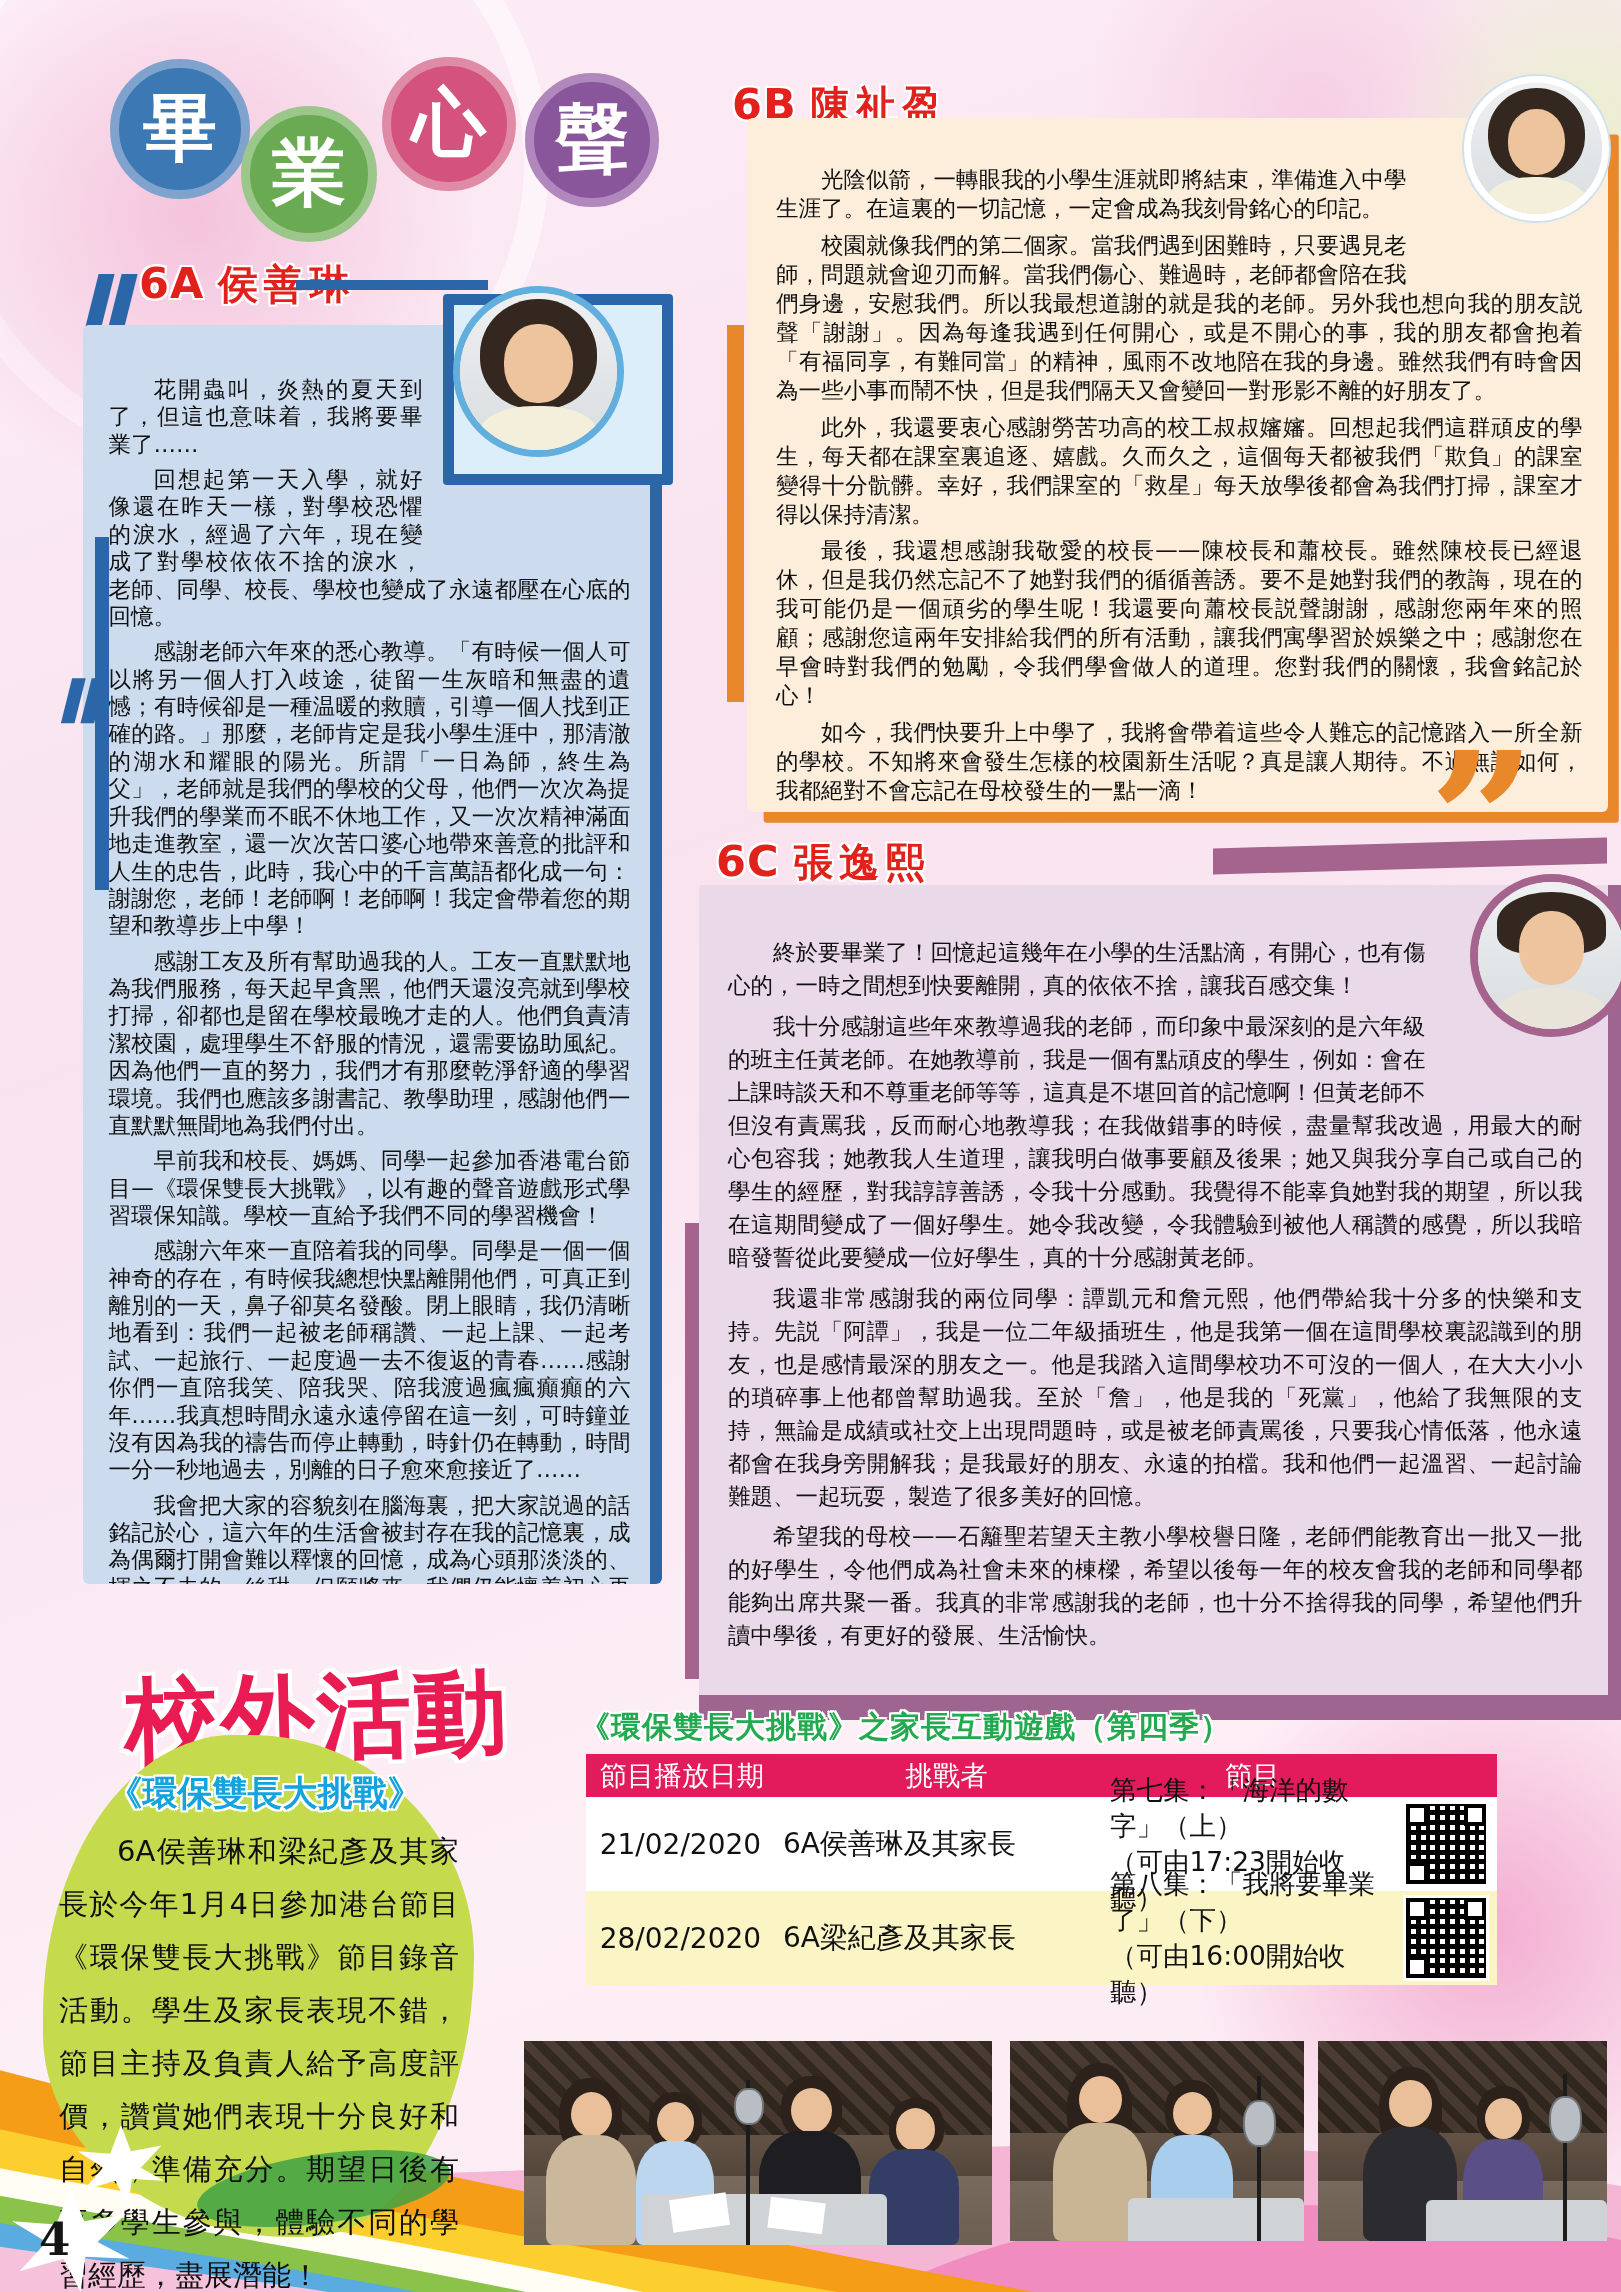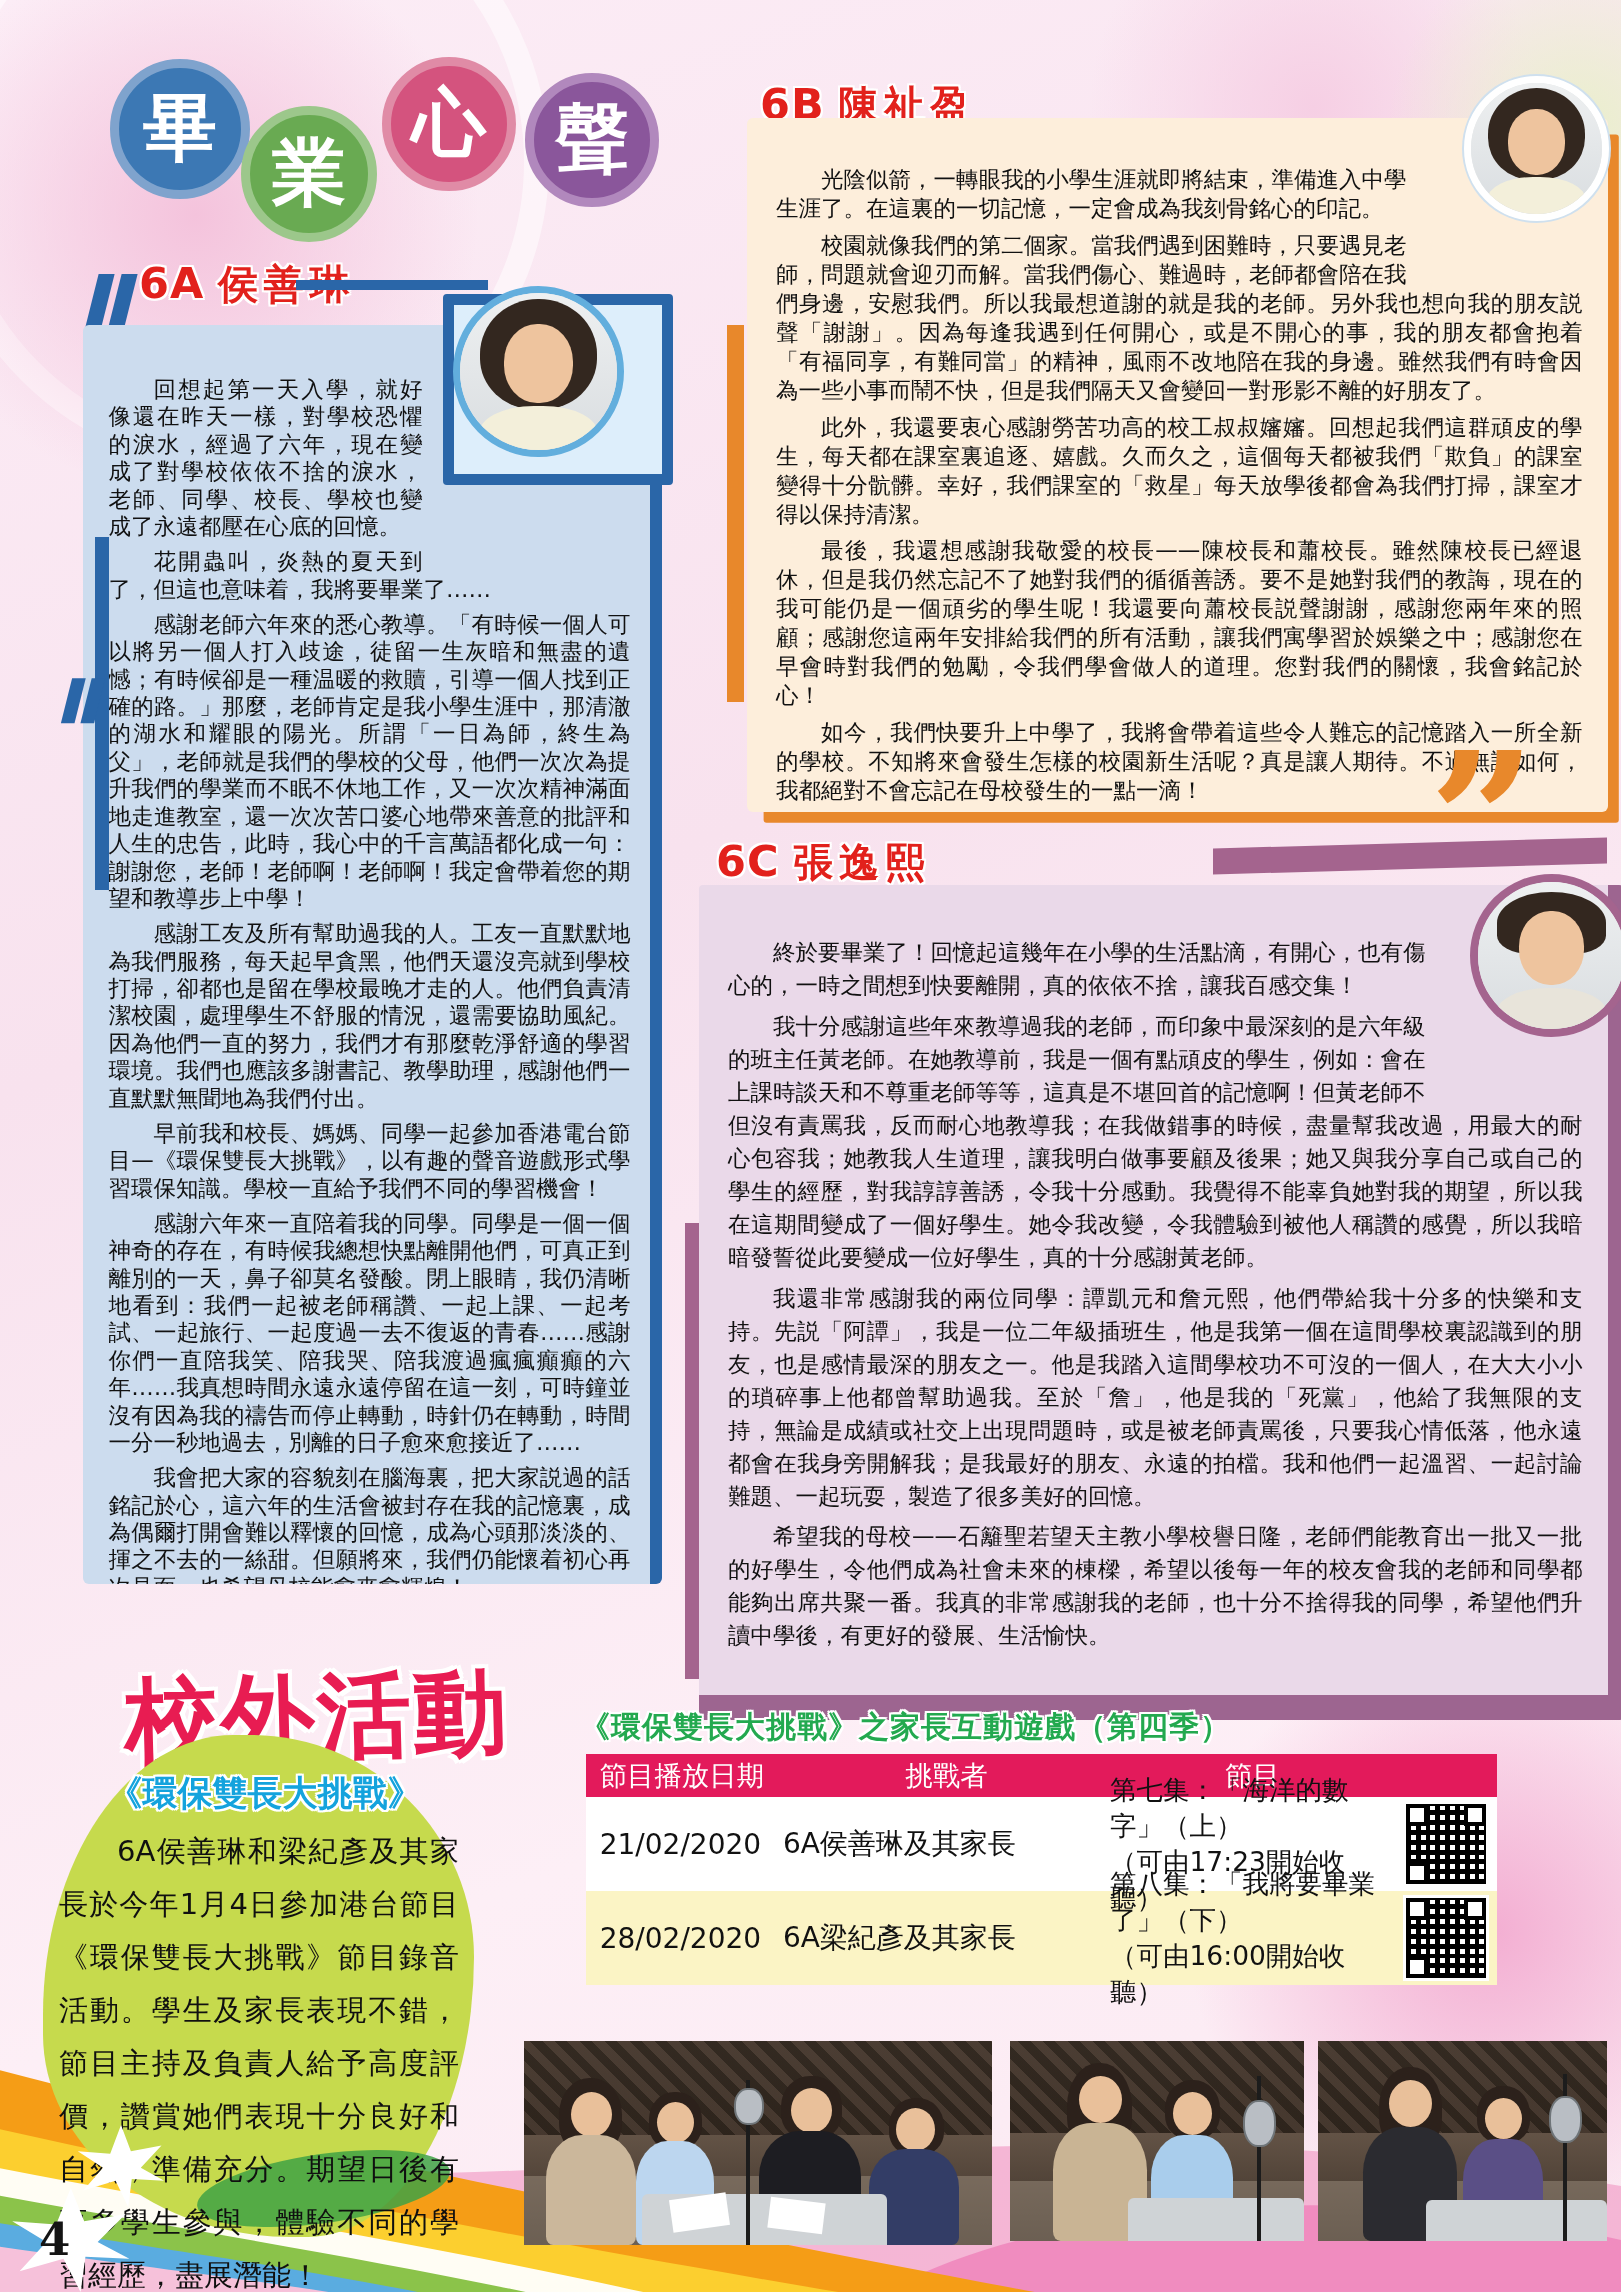--- a/index.html
+++ b/index.html
@@ -129,41 +129,41 @@
 
   <div class="qpair" style="left:92px;top:274px;"><i></i><i></i></div>
   <div class="sec-head ow" style="left:139px;top:257px;">
     <span class="cls">6A</span><span class="stu">侯善琳</span>
   </div>
   <div class="hline" style="left:296px;top:280px;width:192px;height:9.8px;"></div>
 
   <div class="essay box-a">
     <div class="txt">
       <div class="spacer-r" style="width:208px;height:174px;"></div>
+      <p>花開蟲叫，炎熱的夏天到了，但這也意味着，我將要畢業了……</p>
       <p>回想起第一天入學，就好像還在昨天一樣，對學校恐懼的淚水，經過了六年，現在變成了對學校依依不捨的淚水，老師、同學、校長、學校也變成了永遠都壓在心底的回憶。</p>
-      <p>花開蟲叫，炎熱的夏天到了，但這也意味着，我將要畢業了……</p>
       <p>感謝老師六年來的悉心教導。「有時候一個人可以將另一個人打入歧途，徒留一生灰暗和無盡的遺憾；有時候卻是一種温暖的救贖，引導一個人找到正確的路。」那麼，老師肯定是我小學生涯中，那清澈的湖水和耀眼的陽光。所謂「一日為師，終生為父」，老師就是我們的學校的父母，他們一次次為提升我們的學業而不眠不休地工作，又一次次精神滿面地走進教室，還一次次苦口婆心地帶來善意的批評和人生的忠告，此時，我心中的千言萬語都化成一句：謝謝您，老師！老師啊！老師啊！我定會帶着您的期望和教導步上中學！</p>
       <p>感謝工友及所有幫助過我的人。工友一直默默地為我們服務，每天起早貪黑，他們天還沒亮就到學校打掃，卻都也是留在學校最晚才走的人。他們負責清潔校園，處理學生不舒服的情況，還需要協助風紀。因為他們一直的努力，我們才有那麼乾淨舒適的學習環境。我們也應該多謝書記、教學助理，感謝他們一直默默無聞地為我們付出。</p>
       <p>早前我和校長、媽媽、同學一起參加香港電台節目—《環保雙長大挑戰》，以有趣的聲音遊戲形式學習環保知識。學校一直給予我們不同的學習機會！</p>
       <p>感謝六年來一直陪着我的同學。同學是一個一個神奇的存在，有時候我總想快點離開他們，可真正到離別的一天，鼻子卻莫名發酸。閉上眼睛，我仍清晰地看到：我們一起被老師稱讚、一起上課、一起考試、一起旅行、一起度過一去不復返的青春……感謝你們一直陪我笑、陪我哭、陪我渡過瘋瘋癲癲的六年……我真想時間永遠永遠停留在這一刻，可時鐘並沒有因為我的禱告而停止轉動，時針仍在轉動，時間一分一秒地過去，別離的日子愈來愈接近了……</p>
       <p>我會把大家的容貌刻在腦海裏，把大家説過的話銘記於心，這六年的生活會被封存在我的記憶裏，成為偶爾打開會難以釋懷的回憶，成為心頭那淡淡的、揮之不去的一絲甜。但願將來，我們仍能懷着初心再次見面，也希望母校能愈來愈輝煌！</p>
     </div>
   </div>
   <div class="vbar" style="left:95px;top:537px;width:13.7px;height:353px;"></div>
   <div class="qpair" style="left:63px;top:674px;transform:scale(.85);"><i></i><i></i></div>
   <div class="frame-a"></div>
   <div class="pcir" style="left:453px;top:286px;width:157px;height:157px;border:7.8px solid #62aedd;">
     <div class="portrait">
         <div class="hair"></div>
         <div class="face"></div>
         <div class="shirt"></div>
       </div>
   </div>
 
-  <div class="sec-head ow" style="left:760px;top:78px;">
+  <div class="sec-head ow" style="left:732px;top:78px;">
     <span class="cls">6B</span><span class="stu">陳祉盈</span>
   </div>
   <div class="essay box-b">
     <div class="txt">
       <div class="spacer-r" style="width:176px;height:106px;"></div>
       <p>光陰似箭，一轉眼我的小學生涯就即將結束，準備進入中學生涯了。在這裏的一切記憶，一定會成為我刻骨銘心的印記。</p>
       <p>校園就像我們的第二個家。當我們遇到困難時，只要遇見老師，問題就會迎刃而解。當我們傷心、難過時，老師都會陪在我們身邊，安慰我們。所以我最想道謝的就是我的老師。另外我也想向我的朋友説聲「謝謝」。因為每逢我遇到任何開心，或是不開心的事，我的朋友都會抱着「有福同享，有難同當」的精神，風雨不改地陪在我的身邊。雖然我們有時會因為一些小事而鬧不快，但是我們隔天又會變回一對形影不離的好朋友了。</p>
       <p>此外，我還要衷心感謝勞苦功高的校工叔叔嬸嬸。回想起我們這群頑皮的學生，每天都在課室裏追逐、嬉戲。久而久之，這個每天都被我們「欺負」的課室變得十分骯髒。幸好，我們課室的「救星」每天放學後都會為我們打掃，課室才得以保持清潔。</p>
       <p>最後，我還想感謝我敬愛的校長——陳校長和蕭校長。雖然陳校長已經退休，但是我仍然忘記不了她對我們的循循善誘。要不是她對我們的教誨，現在的我可能仍是一個頑劣的學生呢！我還要向蕭校長説聲謝謝，感謝您兩年來的照顧；感謝您這兩年安排給我們的所有活動，讓我們寓學習於娛樂之中；感謝您在早會時對我們的勉勵，令我們學會做人的道理。您對我們的關懷，我會銘記於心！</p>
       <p>如今，我們快要升上中學了，我將會帶着這些令人難忘的記憶踏入一所全新的學校。不知將來會發生怎樣的校園新生活呢？真是讓人期待。不過無論如何，我都絕對不會忘記在母校發生的一點一滴！</p>

